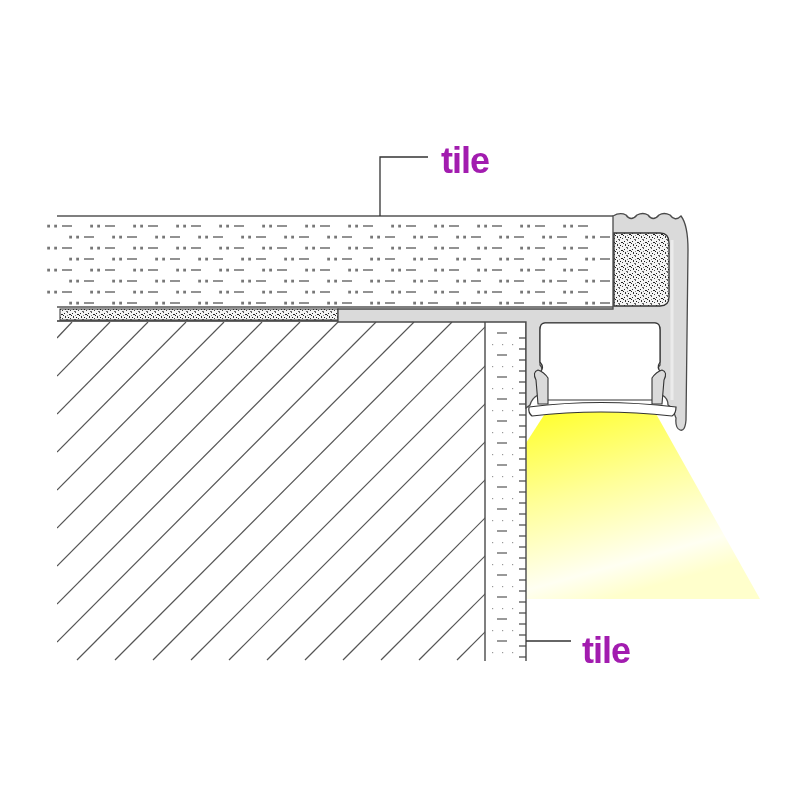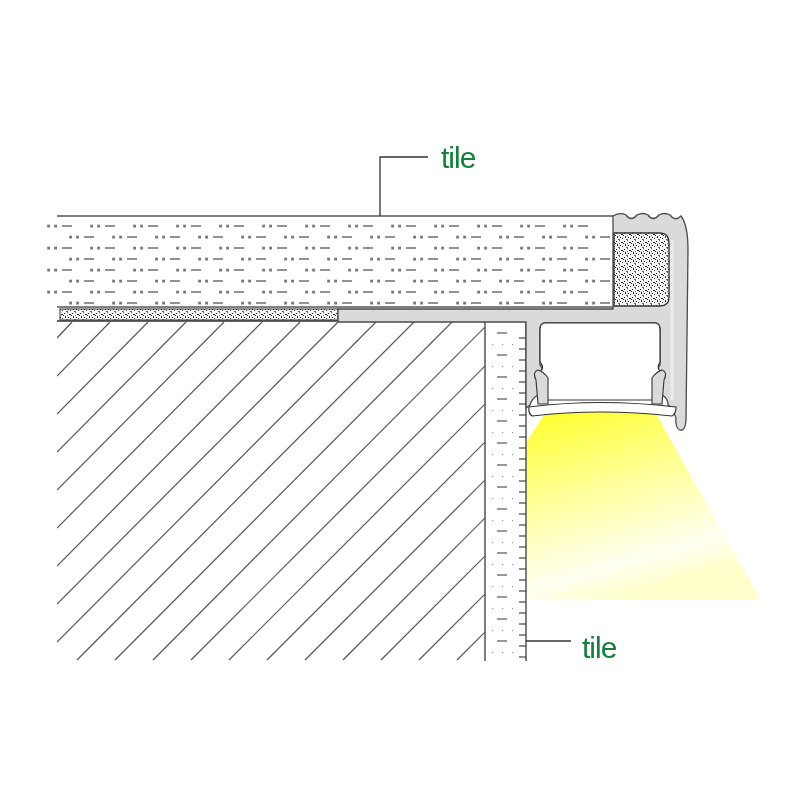--- a/index.html
+++ b/index.html
@@ -1,23 +1,23 @@
 <!DOCTYPE html>
 <html><head>
   <meta charset="utf-8">
   <style>
     html, body { margin: 0; padding: 0; background: #ffffff; }
     body { width: 800px; height: 800px; overflow: hidden; position: relative; }
     #canvas { position: absolute; left: 0; top: 0; width: 800px; height: 800px; }
     .label {
       position: absolute;
       font-family: "Liberation Sans", sans-serif;
-      font-weight: normal;
-      font-size: 30px;
-      color: #15803d;
+      font-weight: bold;
+      font-size: 36px;
+      color: #a21caf;
       letter-spacing: -1px;
       line-height: 1;
     }
     #label-top { left: 441px; top: 143px; }
     #label-bottom { left: 582px; top: 633px; }
   </style>
 </head>
 <body>
 
 <div id="canvas">

